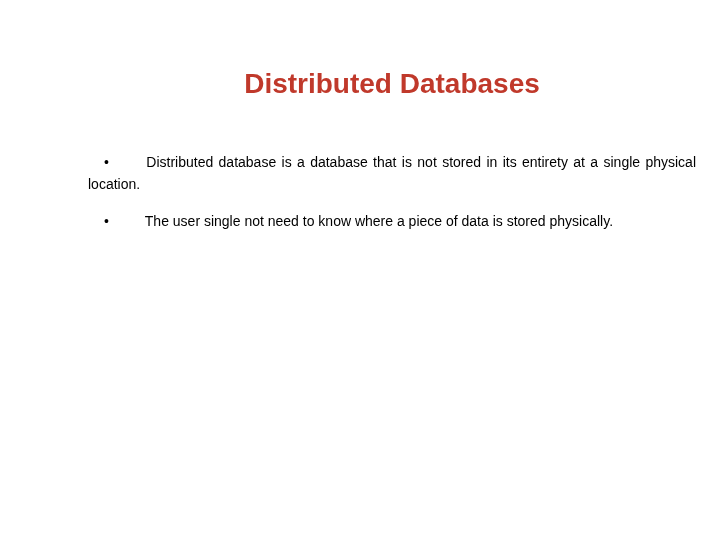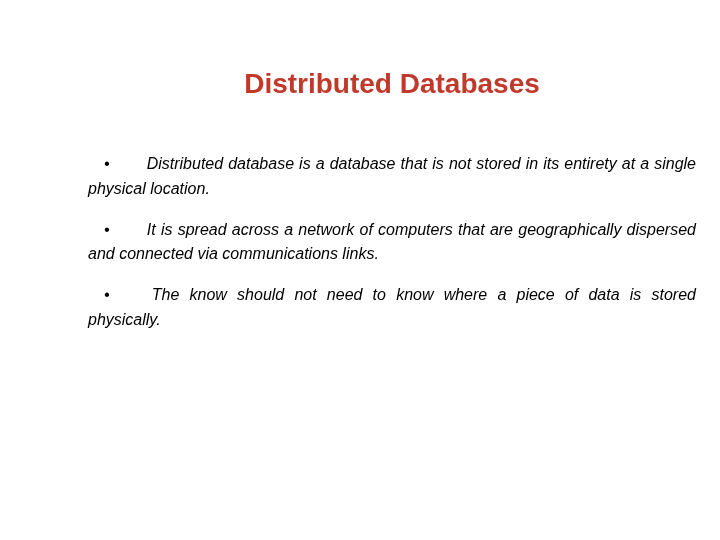--- a/index.html
+++ b/index.html
@@ -24,26 +24,25 @@
       color: #c0392b;
       font-size: 28px;
       font-weight: bold;
       text-align: center;
       margin-bottom: 20px;
       font-family: Arial, sans-serif;
     }
 
     .content {
       width: 100%;
-      font-size: 16px;
+      font-size: 14px;
       line-height: 1.55;
       color: #000000;
       font-family: Arial, sans-serif;
       text-align: justify;
-      font-style: italic;
     }
 
     .bullet-item {
       margin-bottom: 14px;
       text-align: justify;
     }
 
     .bullet-item span.bullet {
       font-weight: normal;
     }
@@ -53,25 +52,21 @@
 
 <h1 class="title">Distributed Databases</h1>
 
 <div class="content">
 
   <div class="bullet-item">
     <span class="bullet">•</span>
     <span>Distributed database is a database that is not stored in its entirety at a single physical location.</span>
   </div>
 
-  <div class="bullet-item">
-    <span class="bullet">•</span>
-    <span>It is spread across a network of computers that are geographically dispersed and connected via communications links.</span>
-  </div>
 
 
 
   <div class="bullet-item">
     <span class="bullet">•</span>
-    <span>The know should not need to know where a piece of data is stored physically.</span>
+    <span>The user single not need to know where a piece of data is stored physically.</span>
   </div>
 
 </div>
 
 </body></html>

